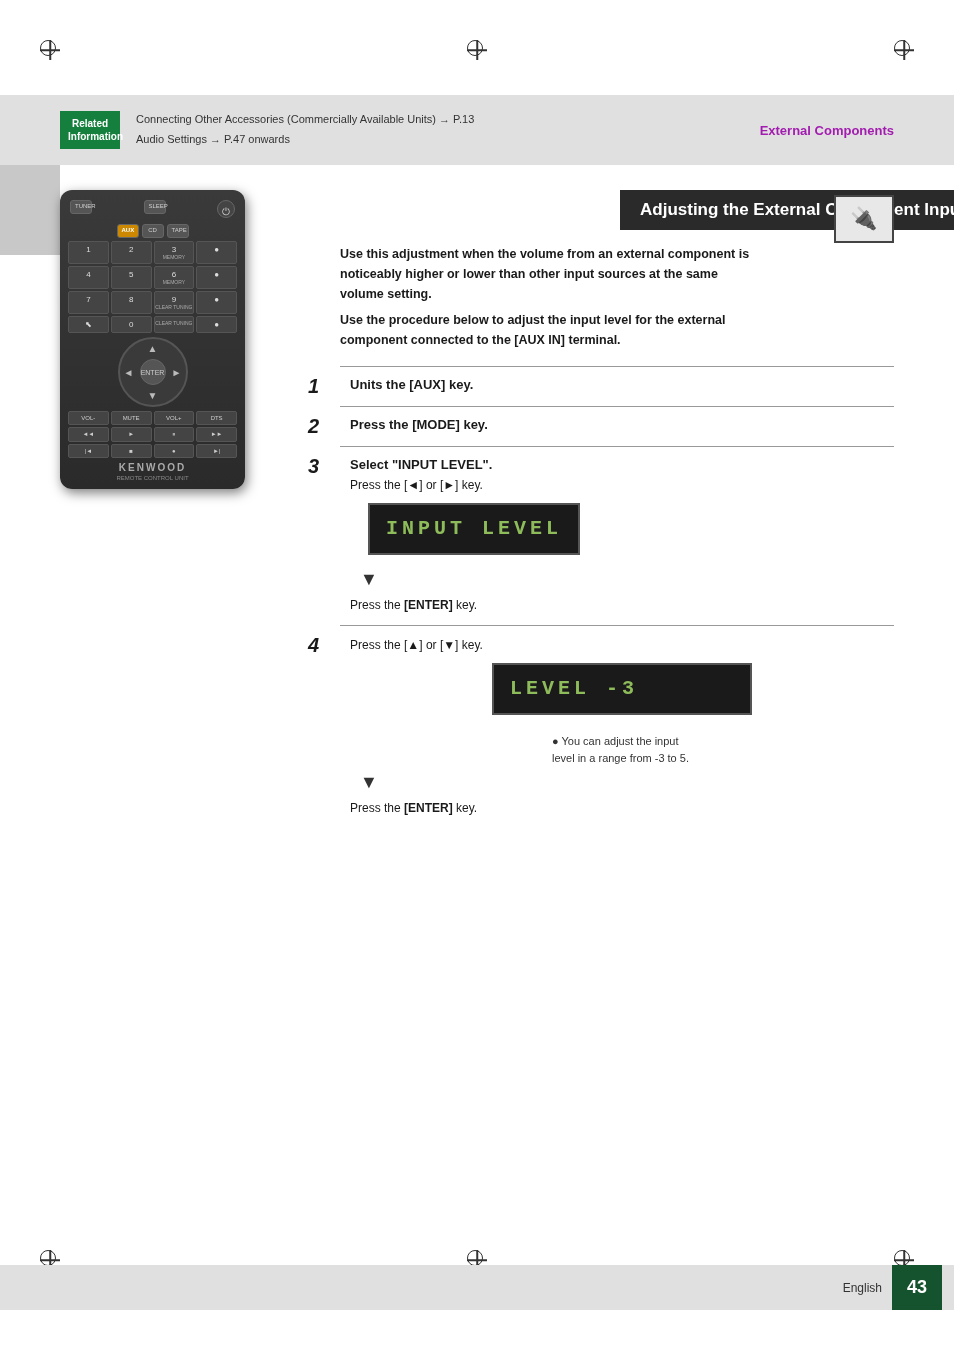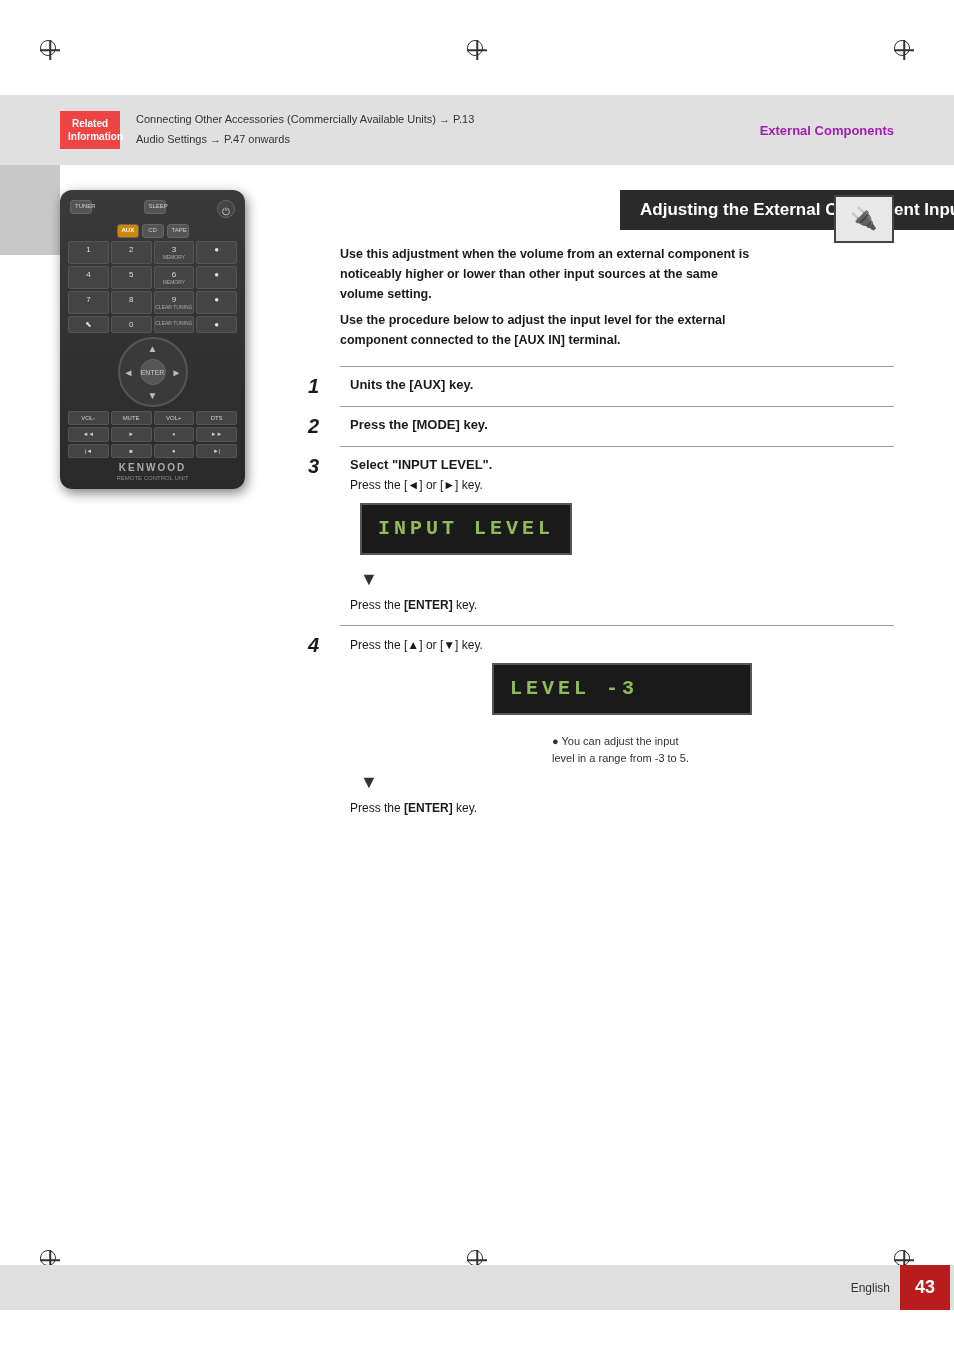--- a/index.html
+++ b/index.html
@@ -64,21 +64,21 @@
       top: 95px;
       left: 0;
       right: 0;
       height: 70px;
       background: #e0e0e0;
       display: flex;
       align-items: center;
     }
 
     .related-info-tab {
-      background: #ef4444;
+      background: #15803d;
       color: #fff;
       font-size: 10px;
       font-weight: bold;
       padding: 6px 8px;
       width: 60px;
       text-align: center;
       line-height: 1.3;
       margin-left: 60px;
       flex-shrink: 0;
     }
@@ -161,21 +161,21 @@
 
     
     .lcd-display {
       background: #1a1a1a;
       color: #8fbc5a;
       font-family: 'Courier New', monospace;
       font-size: 20px;
       font-weight: bold;
       letter-spacing: 4px;
       padding: 8px 16px;
-      margin: 8px 10px;
+      margin: 8px 18px;
       display: inline-block;
       border: 2px solid #555;
       min-width: 200px;
     }
 
     .lcd-display.level-display {
       min-width: 260px;
     }
 
     .arrow-down {
@@ -379,31 +379,31 @@
     .footer-band {
       position: absolute;
       bottom: 40px;
       left: 0;
       right: 0;
       height: 45px;
       background: #e0e0e0;
       display: flex;
       align-items: center;
       justify-content: flex-end;
-      padding-right: 4px;
+      padding-right: 12px;
     }
 
     .footer-lang {
       font-size: 12px;
       color: #333;
       padding-right: 10px;
     }
 
     .page-number-box {
-      background: #b91c1c;
+      background: #14532d;
       color: #ffffff;
       font-size: 18px;
       font-weight: bold;
       width: 50px;
       height: 45px;
       display: flex;
       align-items: center;
       justify-content: center;
     }
 

